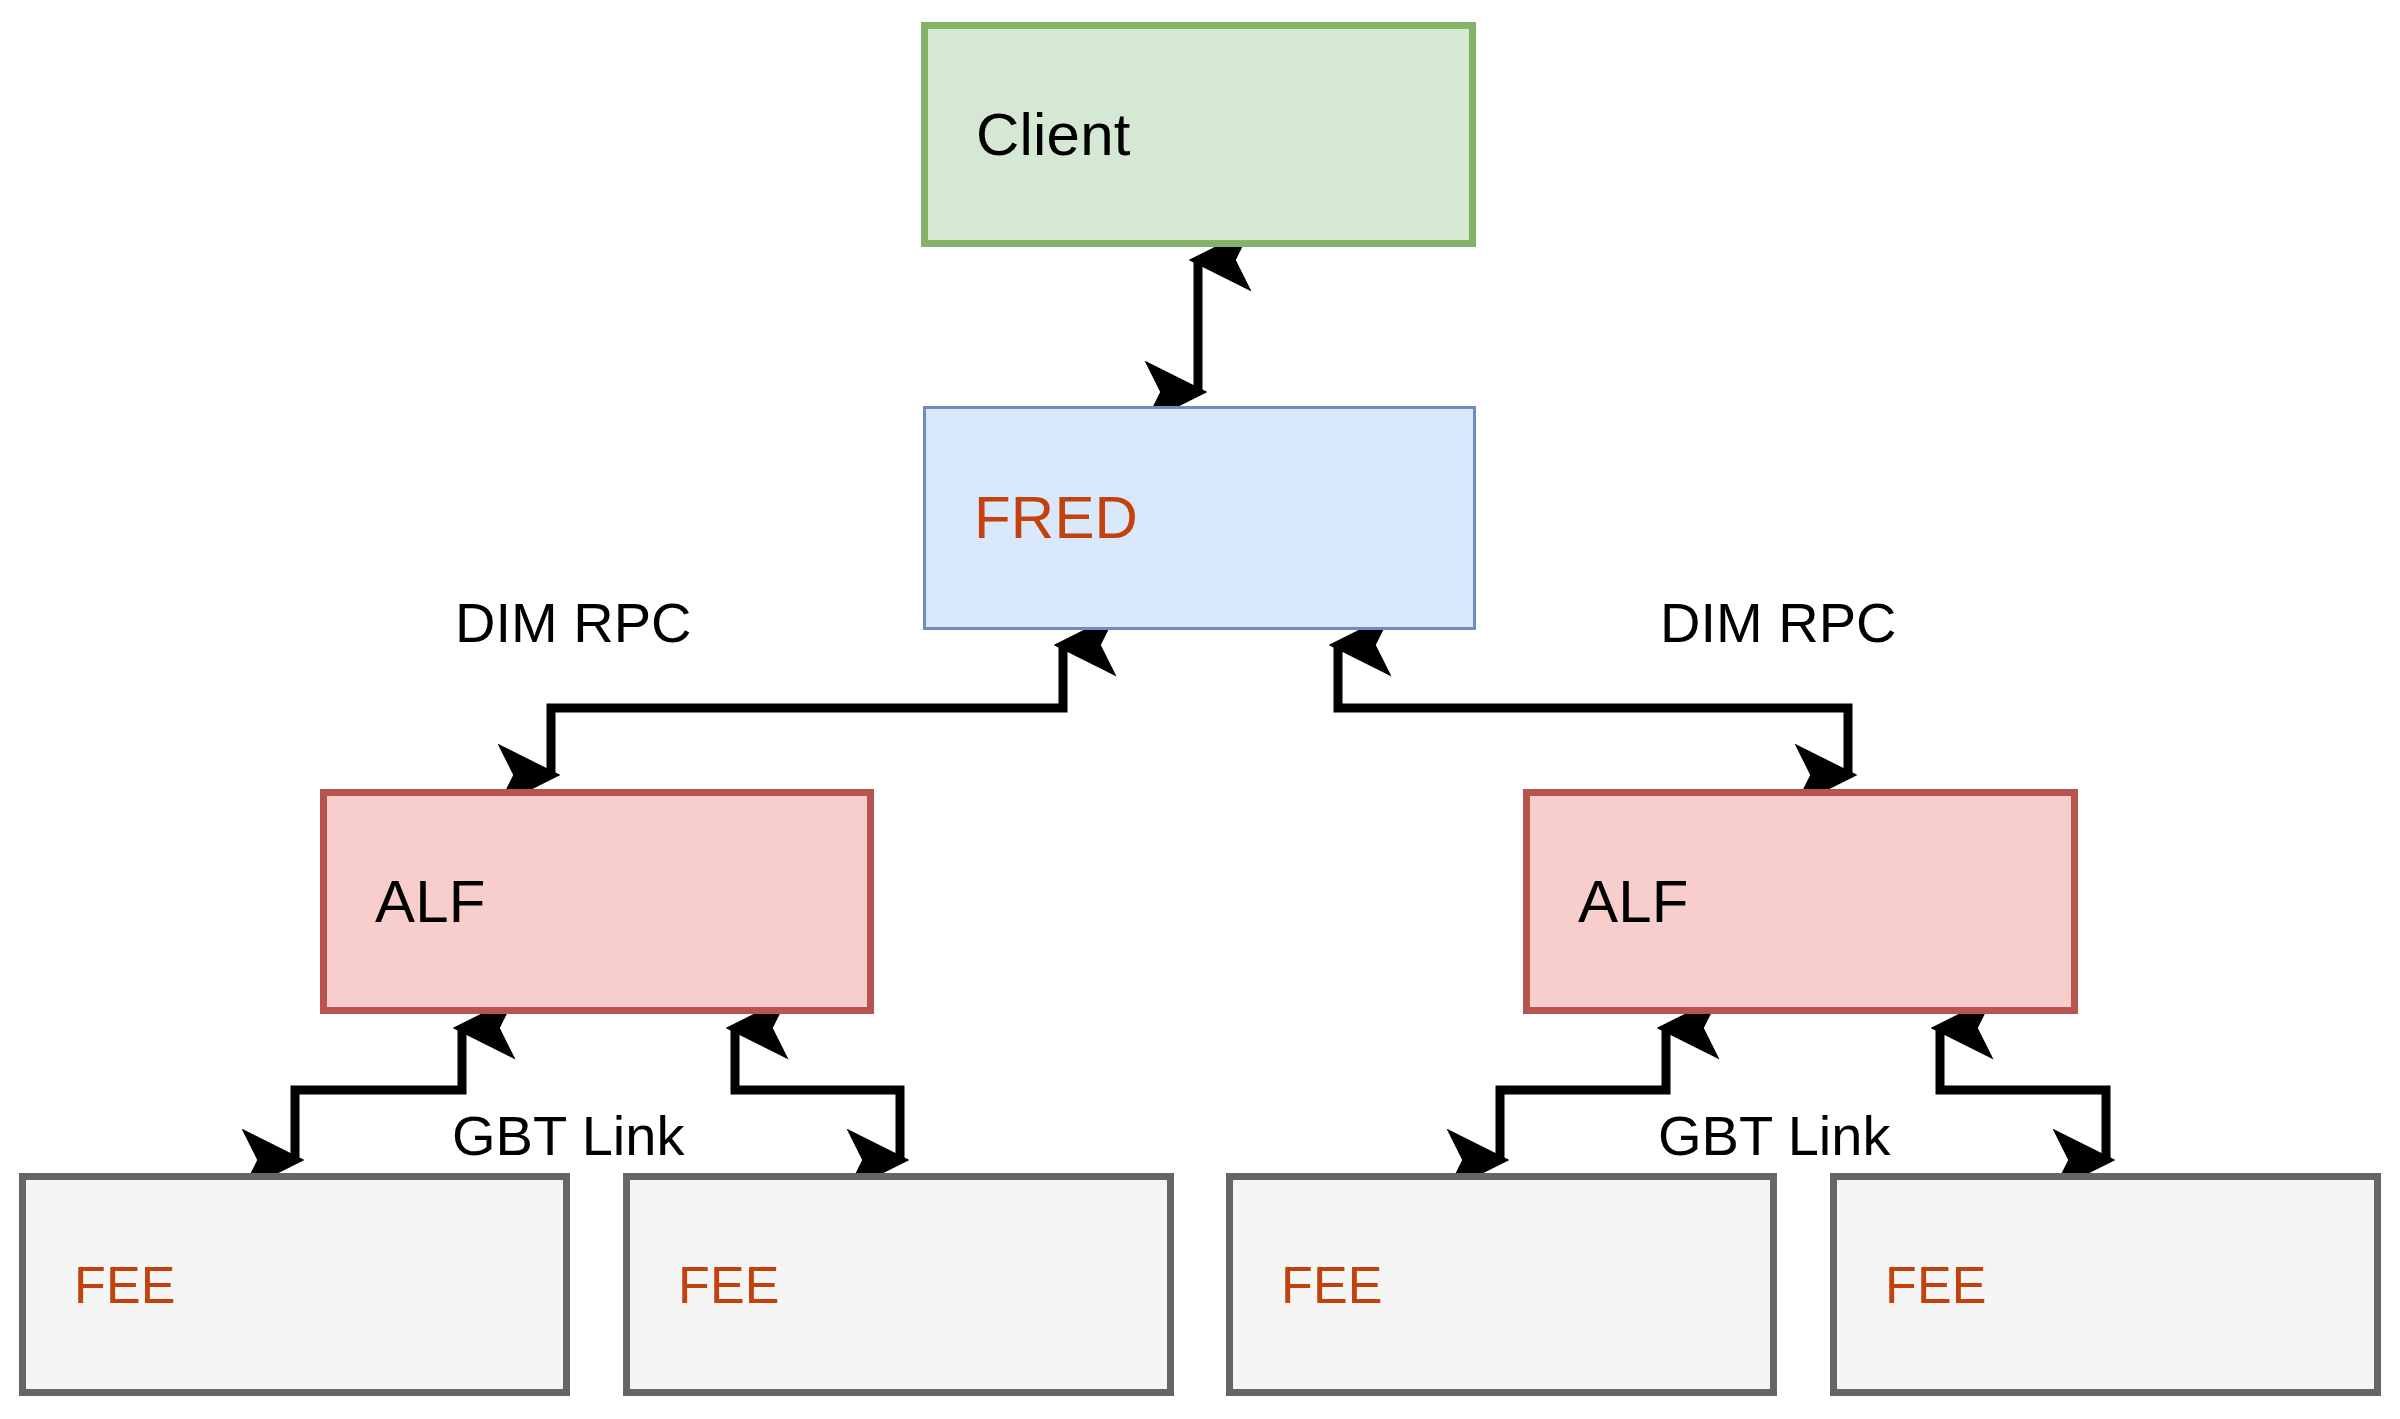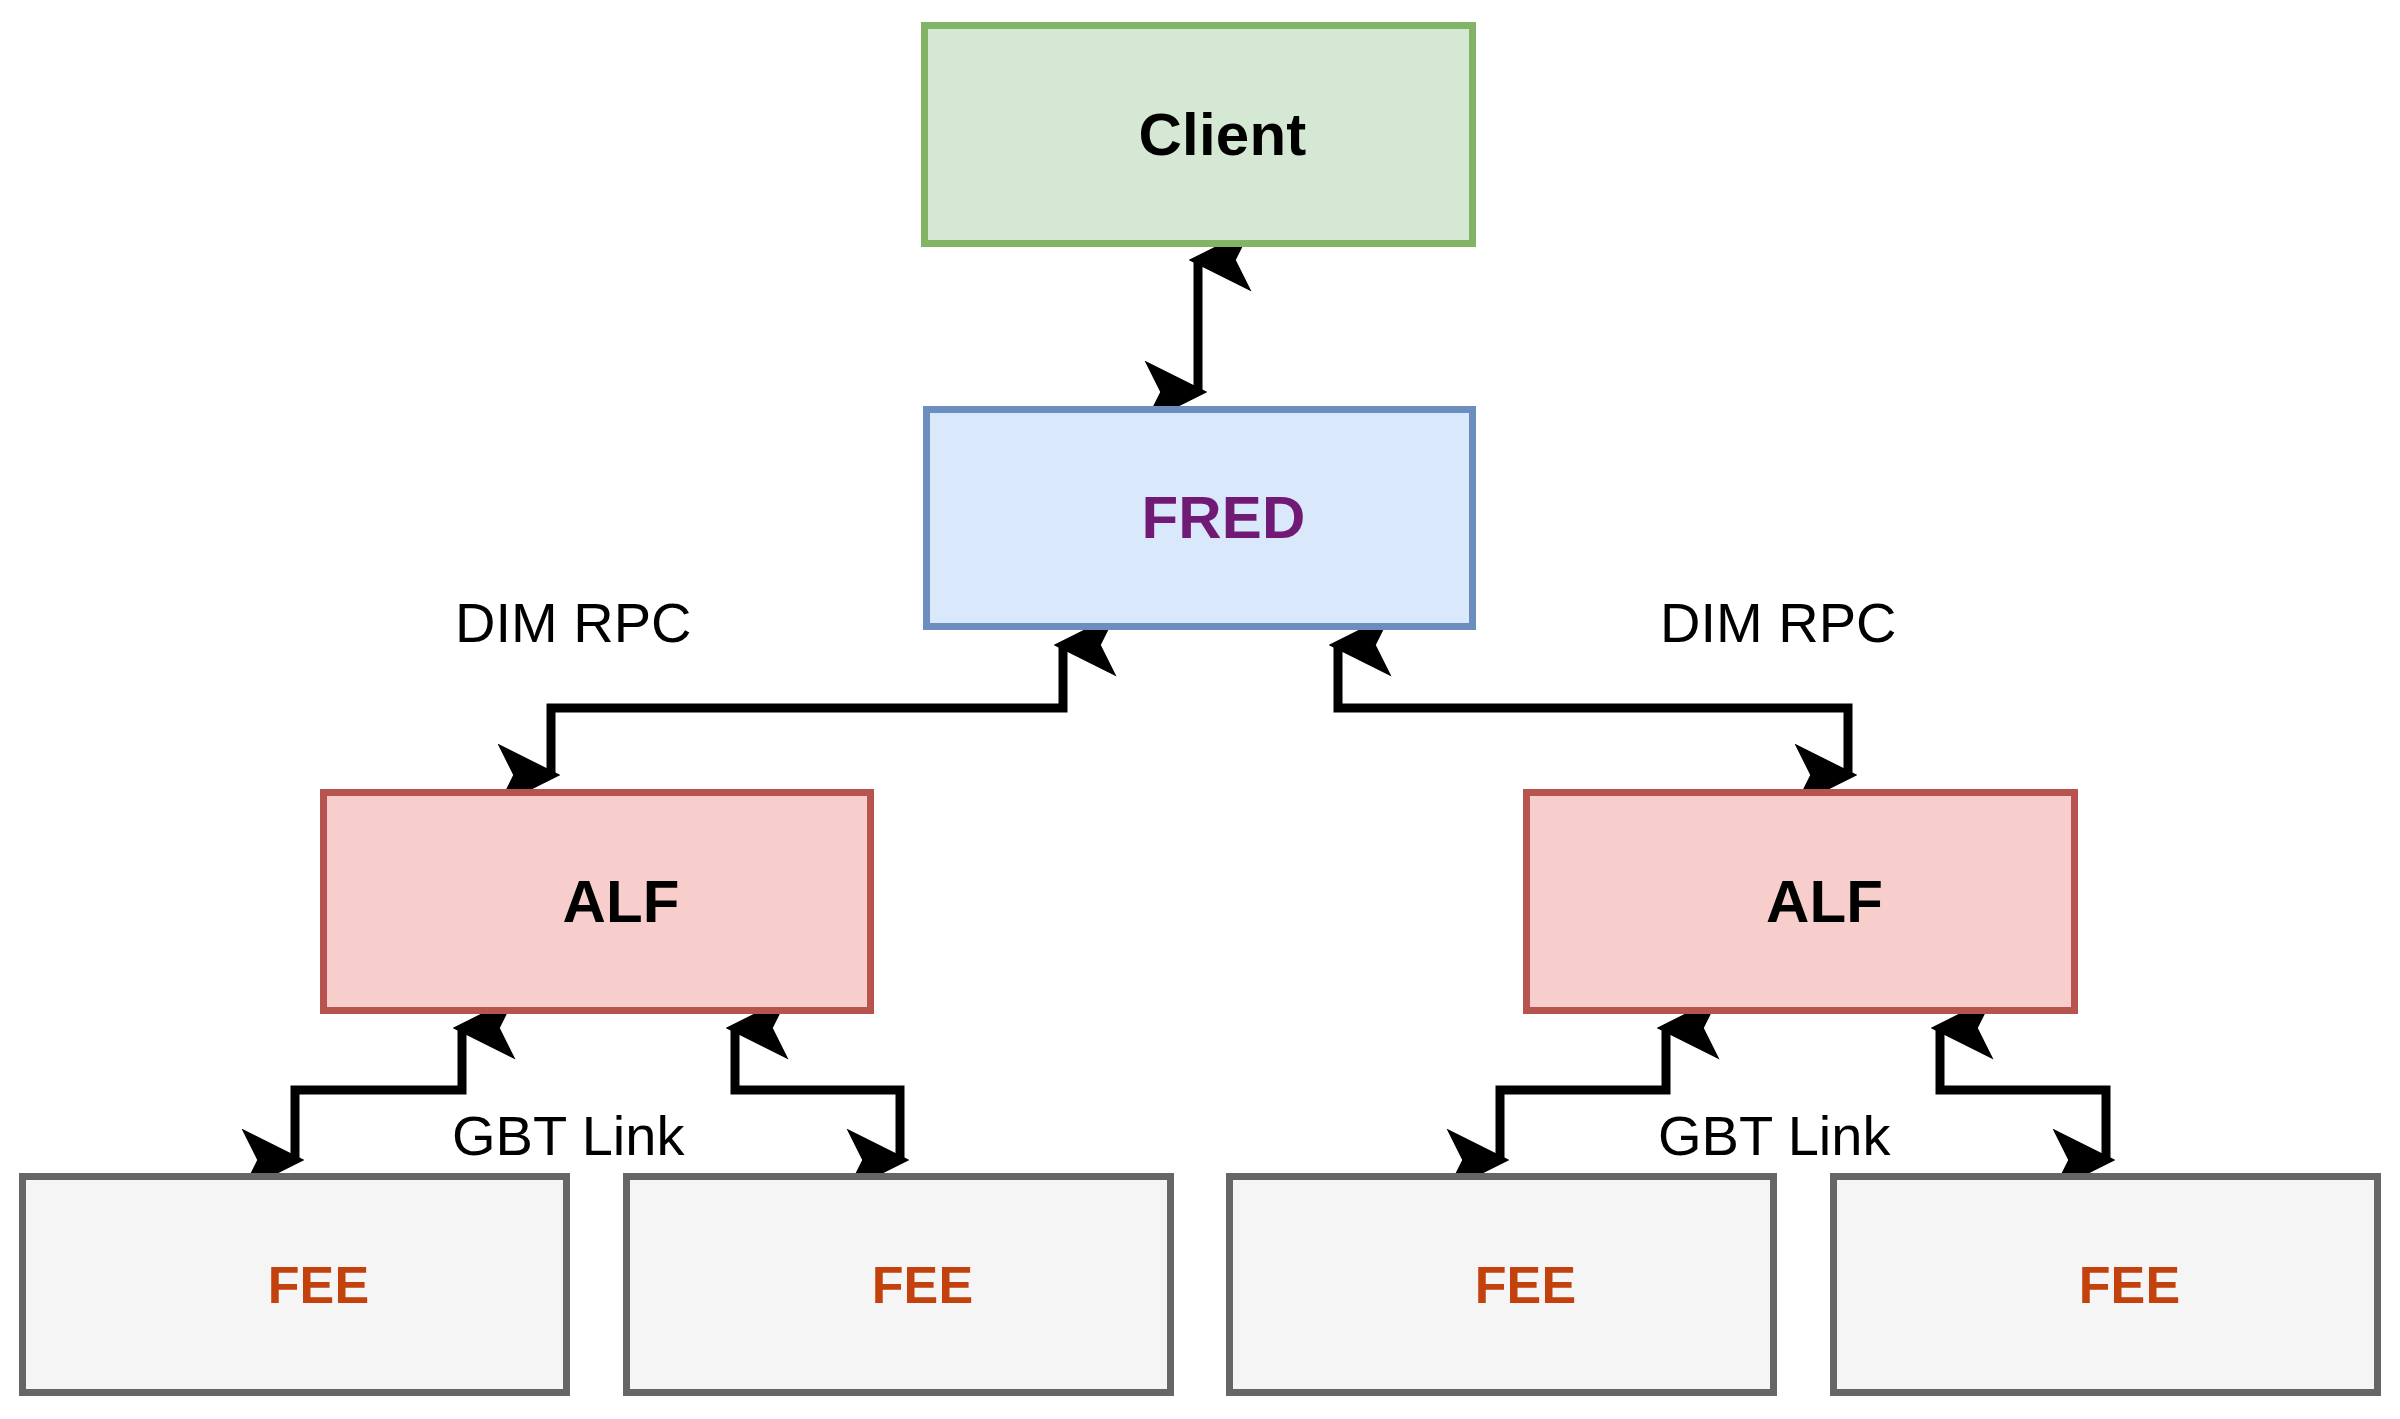--- a/index.html
+++ b/index.html
@@ -13,40 +13,40 @@
     height: 1419px;
     background: #ffffff;
     overflow: hidden;
     font-family: "Liberation Sans", sans-serif;
   }
   .node {
     position: absolute;
     box-sizing: border-box;
     display: flex;
     align-items: center;
-    justify-content: center;
-    font-weight: bold;
+    justify-content: flex-start;
+    font-weight: normal;
     line-height: 1;
     letter-spacing: 0.2px;
     padding-left: 48px;
   }
   .node-label {
     display: block;
     text-align: center;
   }
   .node-client {
     background: #d5e8d4;
     border: 7px solid #82b366;
     color: #000000;
     font-size: 60px;
   }
   .node-fred {
     background: #dae8fc;
-    border: 7px solid #1d4ed8;
-    color: #701a75;
+    border: 3px solid #1d4ed8;
+    color: #c2410c;
     font-size: 60px;
   }
   .node-alf {
     background: #f8cecc;
     border: 7px solid #404040;
     color: #000000;
     font-size: 60px;
   }
   .node-fee {
     background: #f5f5f5;

